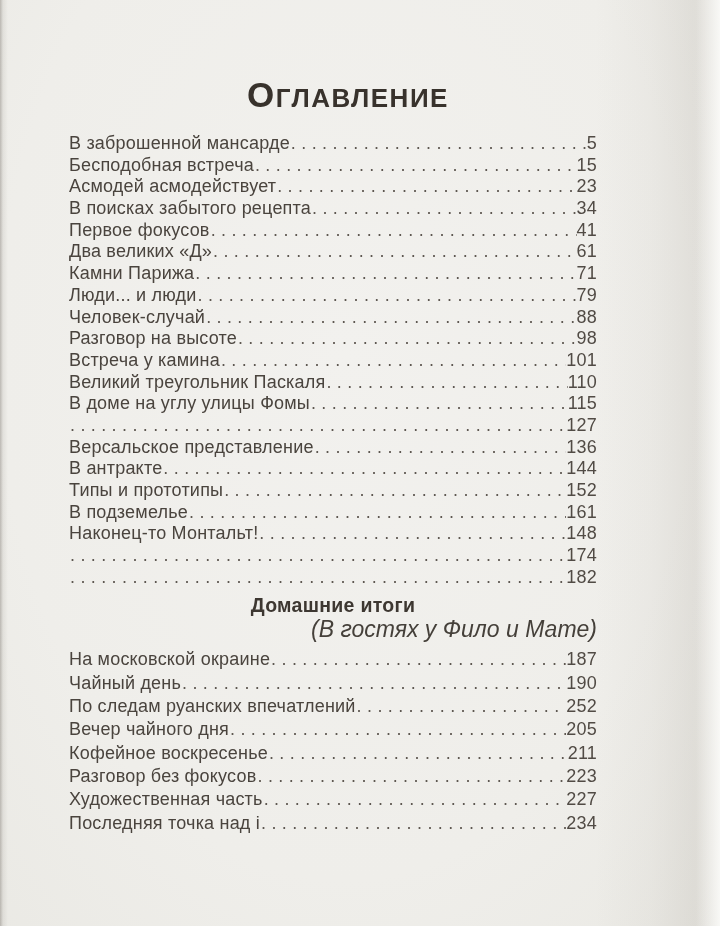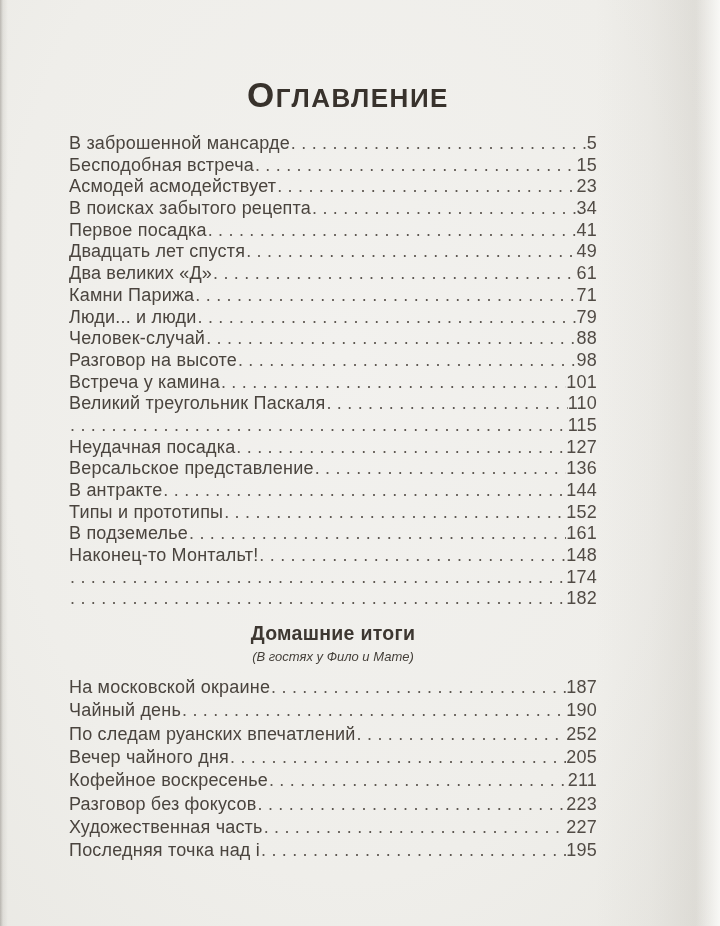--- a/index.html
+++ b/index.html
@@ -50,32 +50,32 @@
   .row .leader { flex: 1 1 auto; overflow: hidden; min-width: 8px; margin-left: 1px; }
   .row .leader::after {
     content: "..................................................................................";
     white-space: nowrap;
     letter-spacing: 5.4px;
     color: #5e5851;
     font-size: 18px;
   }
   .row .entry-page { white-space: nowrap; flex: 0 0 auto; color: #514b45; }
   .section-head {
-    margin-top: 11px;
+    margin-top: 5px;
     text-align: center;
     font-weight: 700;
     font-size: 19.5px;
     line-height: 24px;
     color: #3d3731;
     letter-spacing: 0.3px;
   }
   .section-sub {
-    text-align: center;
+    text-align: right;
     font-style: italic;
-    font-size: 13px;
+    font-size: 23px;
     line-height: 24px;
     color: #45403a;
   }
   .toc-list.second { margin-top: 8px; }
 </style>
 </head>
 <body>
 
 <div class="page">
   <div class="content">
@@ -95,30 +95,25 @@
     <span class="entry-title">Асмодей асмодействует</span>
     <span class="leader"></span>
     <span class="entry-page">23</span>
   </div>
         <div class="row">
     <span class="entry-title">В поисках забытого рецепта</span>
     <span class="leader"></span>
     <span class="entry-page">34</span>
   </div>
         <div class="row">
-    <span class="entry-title">Первое посадка</span>
+    <span class="entry-title">Первое фокусов</span>
     <span class="leader"></span>
     <span class="entry-page">41</span>
   </div>
         <div class="row">
-    <span class="entry-title">Двадцать лет спустя</span>
-    <span class="leader"></span>
-    <span class="entry-page">49</span>
-  </div>
-        <div class="row">
     <span class="entry-title">Два великих «Д»</span>
     <span class="leader"></span>
     <span class="entry-page">61</span>
   </div>
         <div class="row">
     <span class="entry-title">Камни Парижа</span>
     <span class="leader"></span>
     <span class="entry-page">71</span>
   </div>
         <div class="row">
@@ -140,25 +135,25 @@
     <span class="entry-title">Встреча у камина</span>
     <span class="leader"></span>
     <span class="entry-page">101</span>
   </div>
         <div class="row">
     <span class="entry-title">Великий треугольник Паскаля</span>
     <span class="leader"></span>
     <span class="entry-page">110</span>
   </div>
         <div class="row">
+    <span class="entry-title">В доме на углу улицы Фомы</span>
     <span class="leader"></span>
     <span class="entry-page">115</span>
   </div>
         <div class="row">
-    <span class="entry-title">Неудачная посадка</span>
     <span class="leader"></span>
     <span class="entry-page">127</span>
   </div>
         <div class="row">
     <span class="entry-title">Версальское представление</span>
     <span class="leader"></span>
     <span class="entry-page">136</span>
   </div>
         <div class="row">
     <span class="entry-title">В антракте</span>
@@ -223,17 +218,17 @@
     <span class="entry-page">223</span>
   </div>
         <div class="row">
     <span class="entry-title">Художественная часть</span>
     <span class="leader"></span>
     <span class="entry-page">227</span>
   </div>
         <div class="row">
     <span class="entry-title">Последняя точка над i</span>
     <span class="leader"></span>
-    <span class="entry-page">195</span>
+    <span class="entry-page">234</span>
   </div>
       </div>
   </div>
 </div>
 
 </body></html>

